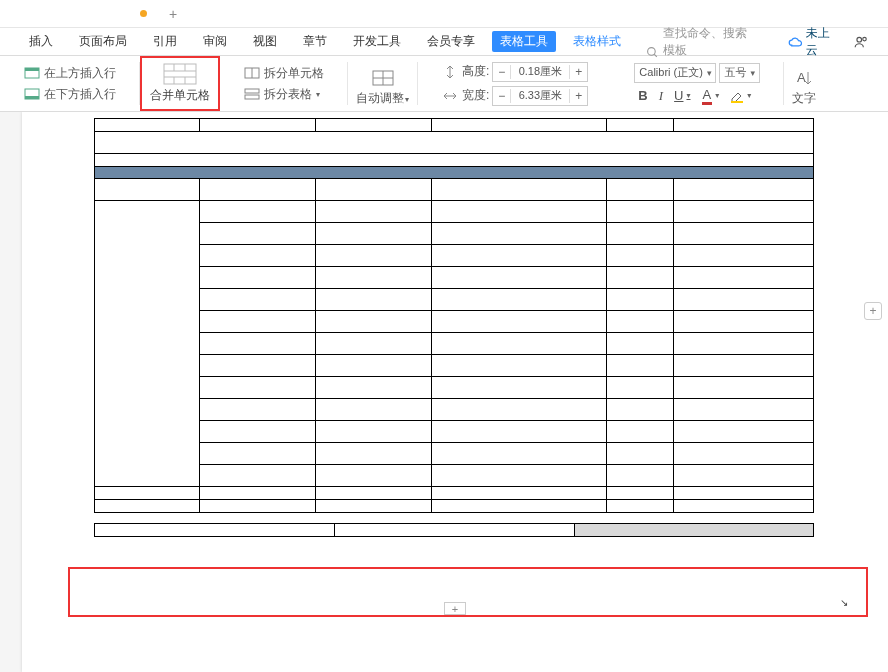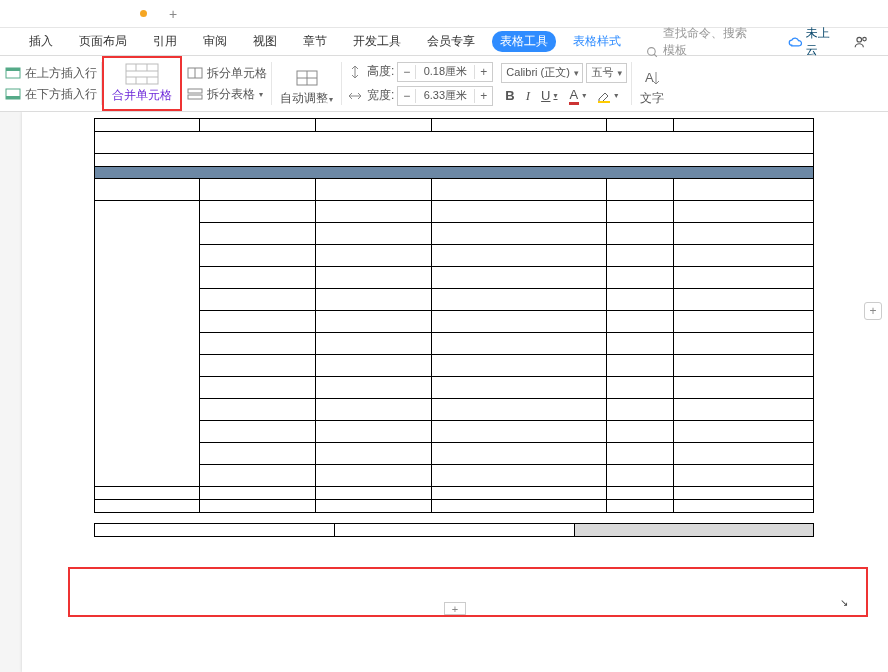--- a/index.html
+++ b/index.html
@@ -4,35 +4,35 @@
 <style>
 * { box-sizing: border-box; margin: 0; padding: 0; font-family: "Microsoft YaHei", Arial, sans-serif; }
 body { width: 888px; height: 672px; background: #fff; overflow: hidden; font-size: 12px; color: #333; }
 
 .tabbar { height: 28px; display: flex; align-items: center; background: #fff; border-bottom: 1px solid #e6e6e6; padding-left: 140px; }
 .tabbar .tab-dot { width: 7px; height: 7px; border-radius: 50%; background: #f5a623; margin-right: 22px; }
 .tabbar .plus { color: #888; font-size: 14px; }
 
 .menubar { height: 28px; display: flex; align-items: center; padding: 0 20px; border-bottom: 1px solid #dcdcdc; gap: 8px; }
 .menubar .menu { padding: 0 9px; color: #333; white-space: nowrap; font-size: 12px; }
-.menubar .menu.active { background: #2f8cff; color: #fff; border-radius: 10px; padding: 2px 8px; }
+.menubar .menu.active { background: #2f8cff; color: #fff; border-radius: 2px; padding: 2px 8px; }
 .menubar .menu.blue { color: #2f8cff; }
 .menubar .spacer { flex: 1; }
 .menubar .search { display: flex; align-items: flex-end; color: #999; margin-right: 12px; }
 .menubar .search-icon { margin-right: 4px; }
 .menubar .cloud { display: flex; align-items: center; color: #0c4a6e; margin-left: 10px; }
 .menubar .cloud-icon { margin-right: 3px; color: #2f8cff; }
 .menubar .person-icon { margin-left: 10px; color: #555; }
 
 .toolbar { height: 56px; display: flex; align-items: stretch; border-bottom: 1px solid #dcdcdc; background: #fff; color: #555; }
-.toolbar .grp { display: flex; flex-direction: column; justify-content: center; padding: 0 4px; gap: 4px; border-right: none; }
+.toolbar .grp { display: flex; flex-direction: column; justify-content: center; padding: 0 23px; gap: 4px; border-right: none; }
 .toolbar .row { display: flex; align-items: center; gap: 3px; white-space: nowrap; font-size: 12px; }
 .toolbar .icon-cell { width: 18px; height: 14px; display: inline-flex; align-items: center; justify-content: center; }
 .toolbar .sep { border-left: 1px solid #e6e6e6; margin: 6px 0; }
-.toolbar .merge-box { display: flex; flex-direction: column; align-items: center; justify-content: center; padding: 2px 8px; gap: 2px; color: #6d28d9; }
+.toolbar .merge-box { display: flex; flex-direction: column; align-items: center; justify-content: center; padding: 2px 8px; gap: 2px; color: #404040; }
 .toolbar .merge-label { font-size: 12px; }
 .toolbar .highlight-merge { border: 2px solid #e33; }
 .toolbar .spin { display: inline-flex; align-items: center; border: 1px solid #ccc; height: 20px; }
 .toolbar .spin .btn { width: 18px; text-align: center; color: #666; border-left: 1px solid #ddd; font-size: 12px; }
 .toolbar .spin .btn:first-child { border-left: none; border-right: 1px solid #ddd; }
 .toolbar .spin .val { width: 58px; text-align: center; font-size: 11px; }
 .toolbar .dd { display: inline-flex; align-items: center; border: 1px solid #ccc; height: 20px; padding: 0 4px; gap: 4px; font-size: 11px; }
 .toolbar .dd .arr { font-size: 9px; color: #666; }
 .toolbar .fontbtn { padding: 0 4px; font-size: 13px; display: inline-flex; align-items: center; gap: 2px; }
 .toolbar .right-labels { display: flex; flex-direction: column; align-items: center; justify-content: flex-end; padding: 0 8px 4px; font-size: 12px; gap:2px; }

